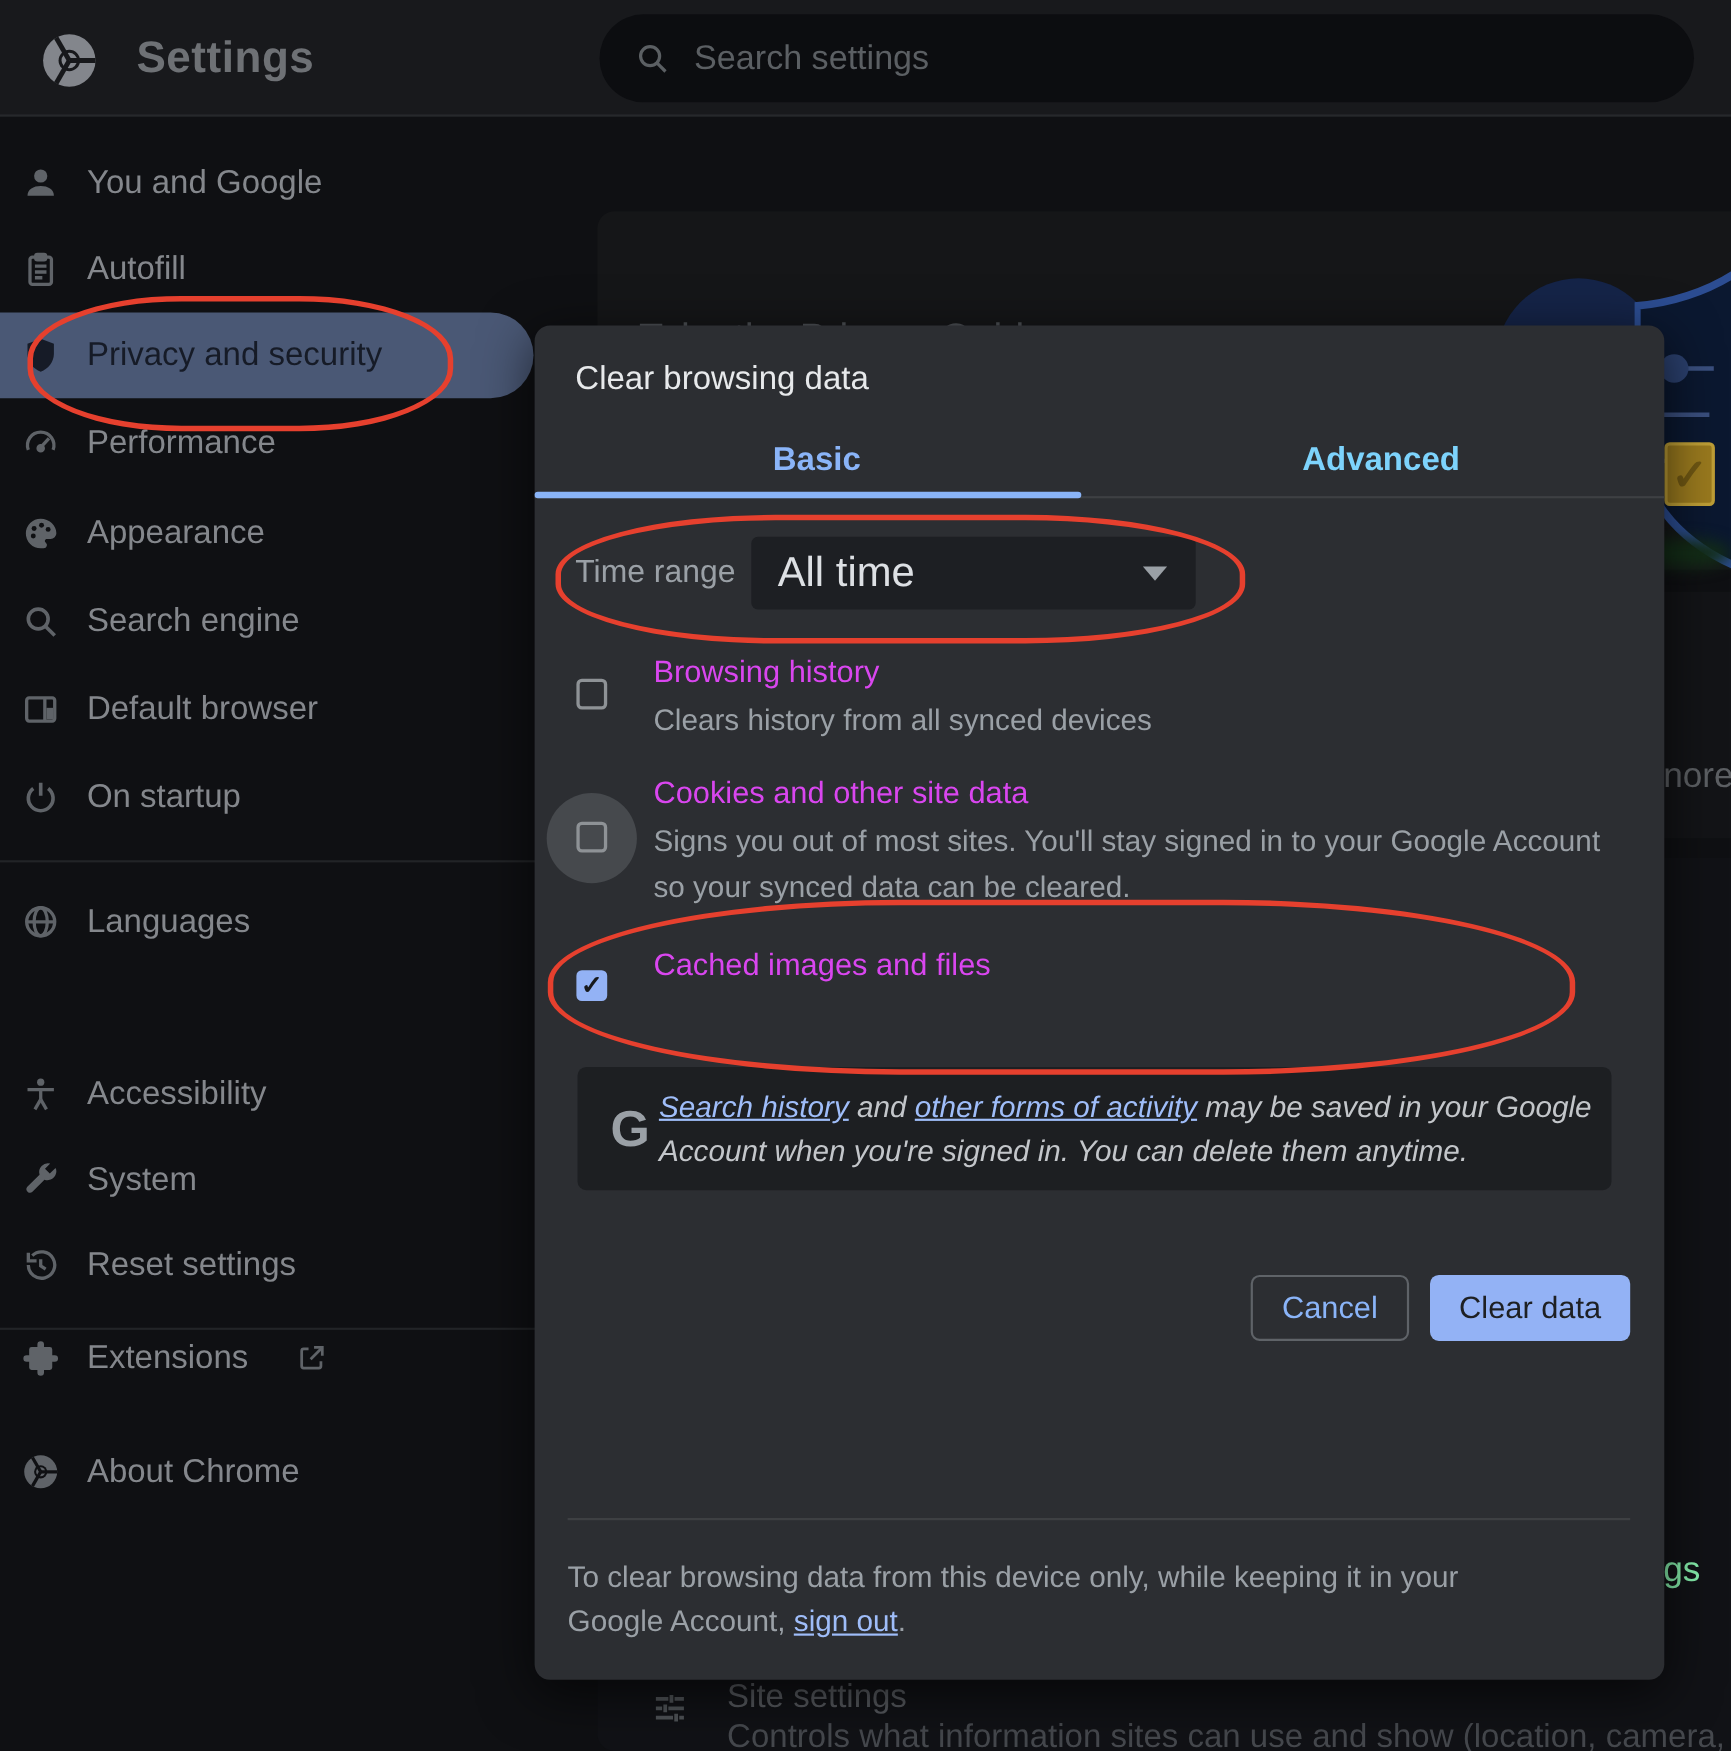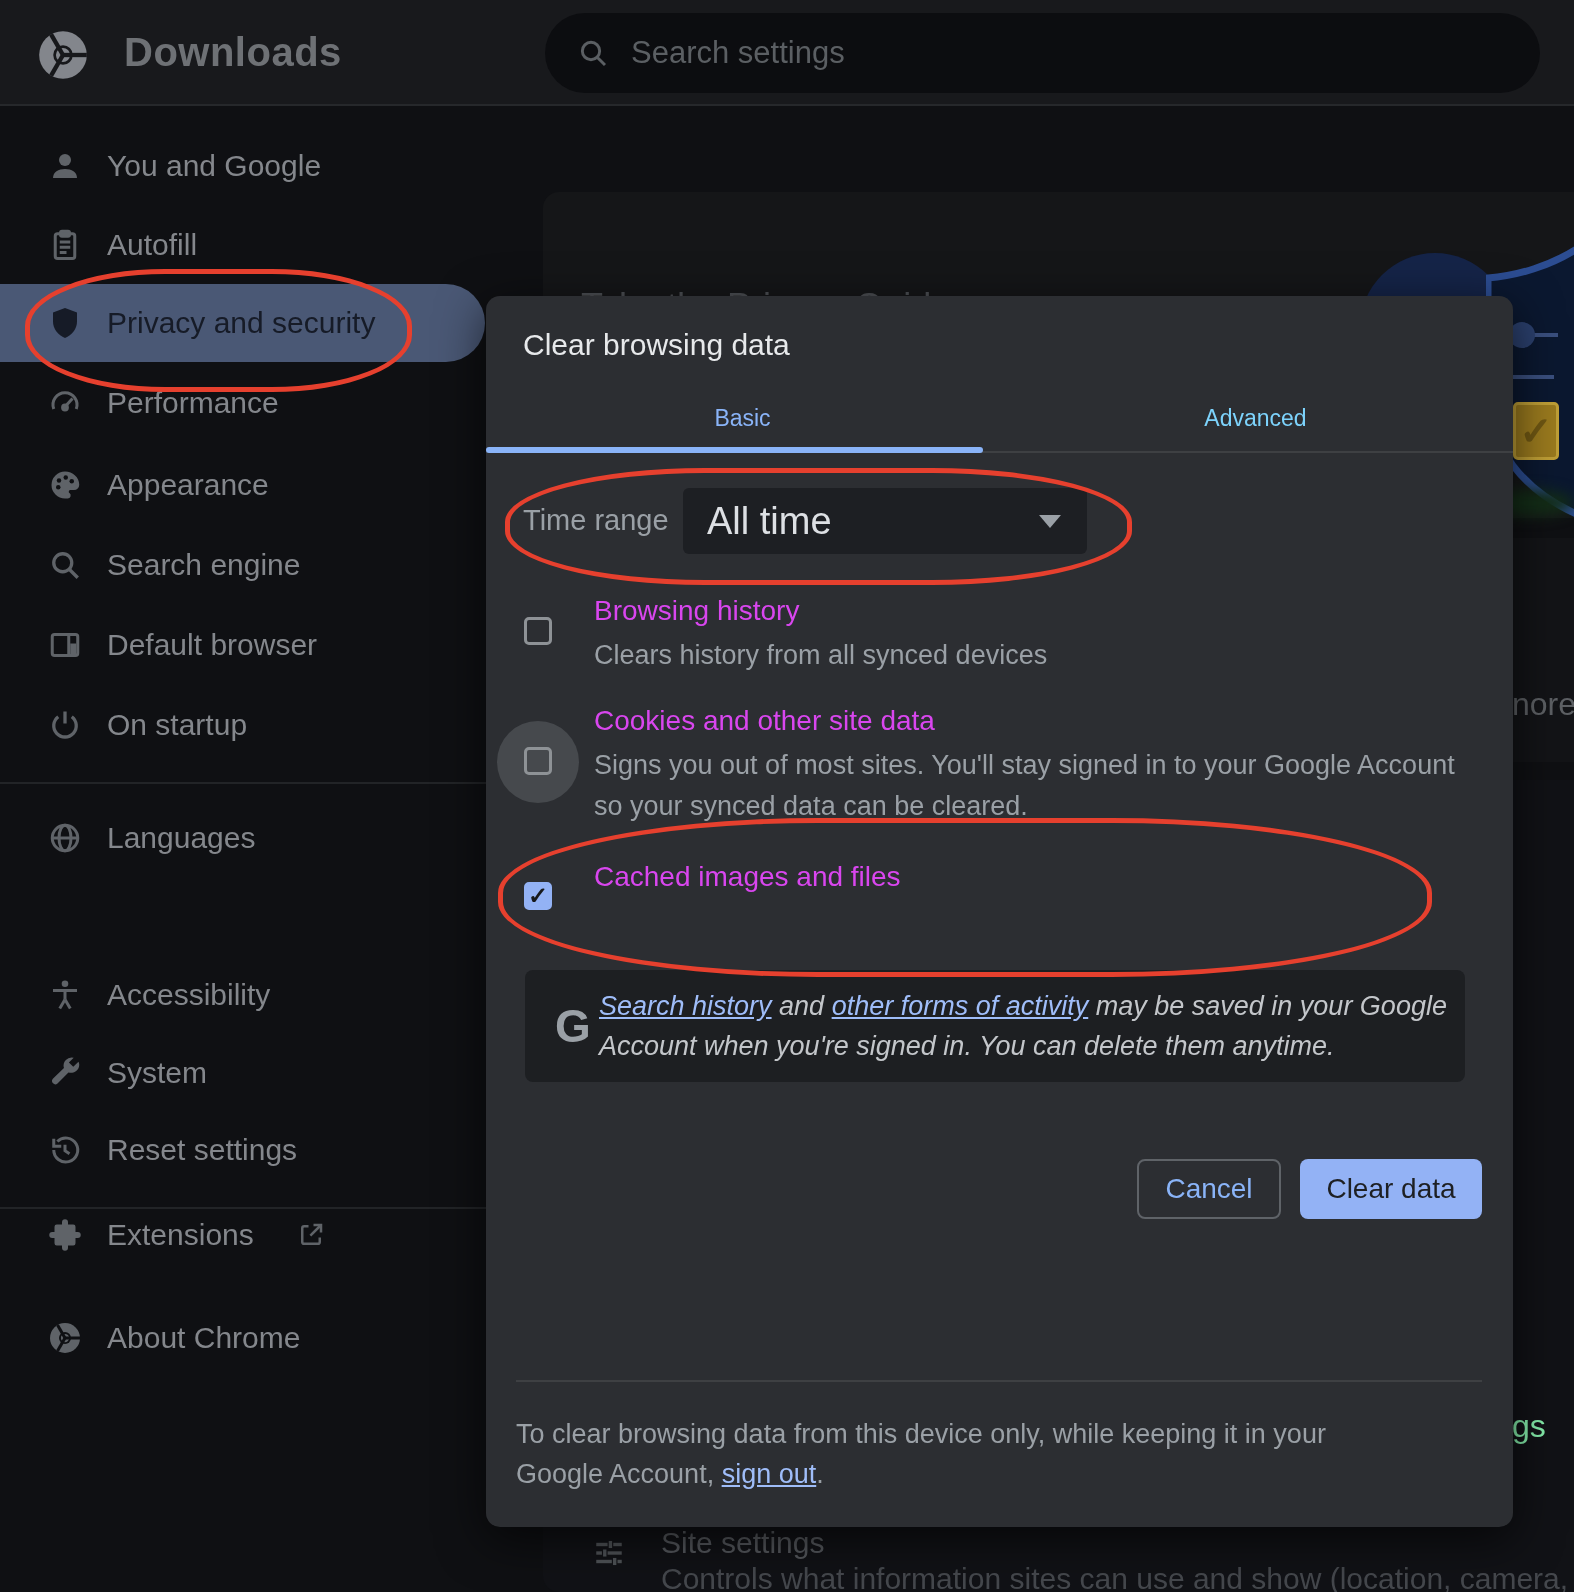--- a/index.html
+++ b/index.html
@@ -12,21 +12,21 @@
   .hdr-title{position:absolute;left:124px;top:0;height:104px;display:flex;align-items:center;
              font-size:40px;font-weight:700;color:#6e7175;letter-spacing:.5px;}
   .search-pill{position:absolute;left:545px;top:13px;width:995px;height:80px;border-radius:40px;
                background:#0c0d10;display:flex;align-items:center;}
   .search-input{background:transparent;border:none;outline:none;color:#9aa0a6;font-size:31px;
                 font-family:"Liberation Sans",sans-serif;width:800px;margin-left:20px;}
   .search-input::placeholder{color:#5b5f63;}
 
   
   .sb-item{position:absolute;left:0;width:483px;height:78px;display:flex;align-items:center;
-           padding-left:47px;box-sizing:border-box;gap:24px;cursor:pointer;}
+           padding-left:19px;box-sizing:border-box;gap:24px;cursor:pointer;}
   .sb-ico{width:36px;height:36px;flex:0 0 36px;color:#5f6368;display:flex;align-items:center;justify-content:center;}
   .sb-label{font-size:30px;font-weight:500;color:#84878c;}
   .sb-pill{position:absolute;left:0;top:284px;width:485px;height:78px;background:#4a5875;
            border-radius:0 39px 39px 0;}
   .sb-item.sel .sb-label{color:#161b27;}
   .sb-item.sel .sb-ico{color:#161b27;}
   .sb-div{position:absolute;left:0;width:543px;height:2px;background:#222427;}
   .ext-ico{width:30px;height:30px;color:#5f6368;margin-left:18px;}
 
   
@@ -42,21 +42,21 @@
   .frag{position:absolute;font-size:32px;color:#5d6064;}
   .ss-title{position:absolute;left:661px;top:1526px;font-size:30px;color:#55585d;}
   .ss-desc{position:absolute;left:661px;top:1562px;font-size:30px;color:#45484d;white-space:nowrap;}
   .tune-ico{position:absolute;left:592px;top:1536px;width:34px;height:34px;color:#4f5357;}
 
   
   .dialog{position:absolute;left:486px;top:296px;width:1027px;height:1231px;background:#2c2e32;
           border-radius:14px;box-shadow:0 12px 48px rgba(0,0,0,.65);z-index:100;}
   .dlg-title{position:absolute;left:37px;top:32px;font-size:30px;color:#e7e9eb;}
   .tab{position:absolute;top:92px;width:513px;height:60px;display:flex;align-items:center;justify-content:center;
-       font-size:23px;font-weight:400;cursor:pointer;}
+       font-size:30px;font-weight:700;cursor:pointer;}
   .tab.basic{left:0;color:#8ab4f8;}
   .tab.adv{left:513px;color:#7dd3fc;}
   .tab-underline{position:absolute;left:0;top:151px;width:497px;height:6px;background:#8ab4f8;border-radius:3px;z-index:2;}
   .tab-divider{position:absolute;left:0;top:155px;width:1027px;height:2px;background:#3e4043;}
   .tr-label{position:absolute;left:37px;top:208px;font-size:29px;color:#9aa0a6;}
   .tr-select{position:absolute;left:197px;top:192px;width:404px;height:66px;background:#1d1f23;border-radius:6px;
              display:flex;align-items:center;cursor:pointer;}
   .tr-value{margin-left:24px;font-size:38px;color:#dde0e4;}
   .tr-caret{position:absolute;right:26px;width:0;height:0;border-left:11px solid transparent;
             border-right:11px solid transparent;border-top:13px solid #9aa0a6;}
@@ -130,21 +130,21 @@
 
   <div class="hdr">
     <svg class="abs" style="left:37px;top:29px" width="52" height="52" viewBox="0 0 48 48">
       <circle cx="24" cy="24" r="22" fill="#83868c"></circle>
       <circle cx="24" cy="24" r="9" fill="#17181b"></circle>
       <circle cx="24" cy="24" r="6.5" fill="#83868c"></circle>
       <path d="M24 24 L24 2" stroke="#17181b" stroke-width="4" transform="rotate(90 24 24)"></path>
       <path d="M24 24 L24 2" stroke="#17181b" stroke-width="4" transform="rotate(210 24 24)"></path>
       <path d="M24 24 L24 2" stroke="#17181b" stroke-width="4" transform="rotate(330 24 24)"></path>
     </svg>
-    <div class="hdr-title">Downloads</div>
+    <div class="hdr-title">Settings</div>
     <div class="search-pill">
       <svg style="margin-left:32px" width="32" height="32" viewBox="0 0 24 24" fill="none" stroke="#5b5f63" stroke-width="2.2">
         <circle cx="10.5" cy="10.5" r="6.5"></circle>
           <line x1="15.5" y1="15.5" x2="21" y2="21"></line>
       </svg>
       <input class="search-input" type="text" placeholder="Search settings" style="">
     </div>
   </div>
 
   <div class="sb-pill"></div>

